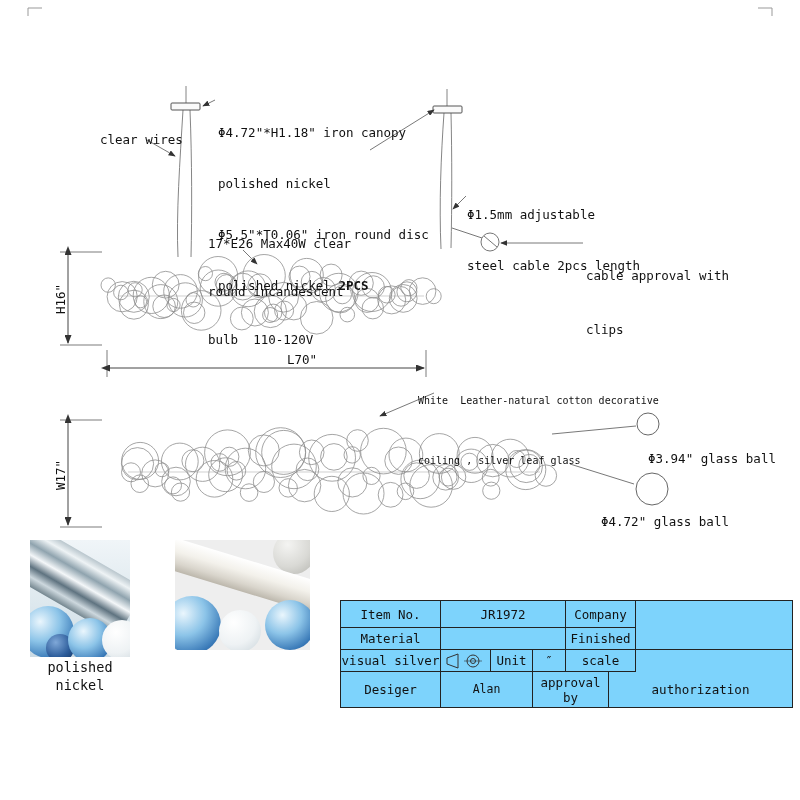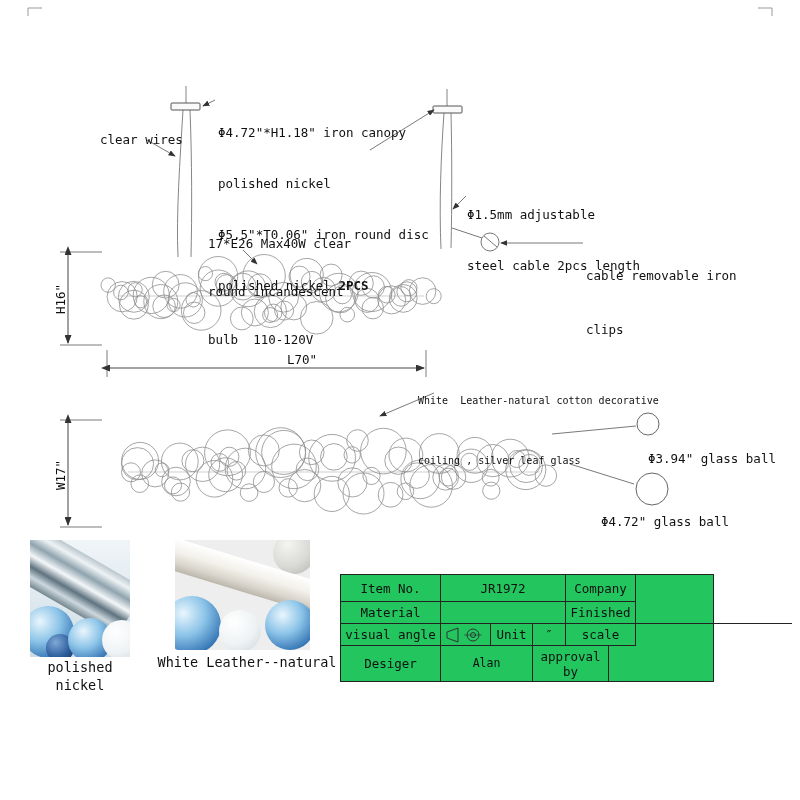--- a/index.html
+++ b/index.html
@@ -7,21 +7,21 @@
   body{font-family:"DejaVu Sans Mono","Liberation Mono",monospace;color:#111}
   #page{position:relative;width:800px;height:800px;background:#fff;overflow:hidden}
   svg#lines{position:absolute;left:0;top:0}
   .lbl{position:absolute;font-size:12.5px;line-height:17px;white-space:pre;color:#111}
   .lbl b{font-weight:bold}
   .rot{transform:rotate(-90deg);transform-origin:left top}
   .big{font-size:10px;line-height:20px}
   .photo{position:absolute;overflow:hidden;background:#eee}
   .ball{position:absolute;border-radius:50%}
   .cap{position:absolute;font-size:13.5px;line-height:18px;text-align:center;color:#111}
-  .tblock{position:absolute;left:340px;top:574px;width:374px;height:108px;border:1px solid #222;background:#22c55e}
+  .tblock{position:absolute;left:340px;top:600px;width:453px;height:108px;border:1px solid #222;background:#7dd3fc}
   .cell{position:absolute;display:flex;align-items:center;justify-content:center;font-size:12.5px;line-height:15px;text-align:center;border-right:1px solid #222;border-bottom:1px solid #222;overflow:hidden}
   .cell.last{border-right:none}
   .cell.bot{border-bottom:none}
   
   .p1{left:30px;top:540px;width:100px;height:117px;background:linear-gradient(180deg,#f0f5f8 0%,#dde8ee 55%,#ccdbe4 100%)}
   .p1-cyl{position:absolute;width:132px;height:56px;left:-22px;top:12px;transform:rotate(30deg);border-radius:8px;
     background:linear-gradient(180deg,#b9c6cd 0%,#eef3f5 14%,#8fa3ae 32%,#f4f7f9 50%,#5f7380 68%,#cdd8de 84%,#74868f 100%)}
   
   .p2{left:175px;top:540px;width:135px;height:110px;background:linear-gradient(170deg,#fcfcfb 0%,#ececе8 60%,#e3e3df 100%)}
   .p2-tube{position:absolute;width:185px;height:32px;left:-22px;top:20px;transform:rotate(17deg);border-radius:16px;
@@ -235,21 +235,21 @@
     <div>Φ5.5"*T0.06" iron round disc</div>
     <div><span>polished nickel </span><b>2PCS</b></div>
   </div>
 
   <div class="lbl" style="left:467px;top:172px">
     <div>Φ1.5mm adjustable</div>
     <div>steel cable 2pcs length</div>
   </div>
 
   <div class="lbl" style="left:586px;top:231px;line-height:18px">
-    <div>cable removable iron</div>
+    <div>cable approval with</div>
     <div>clips</div>
   </div>
 
   <div class="lbl" style="left:208px;top:204px;line-height:16px">
     <div>17*E26 Max40W clear</div>
     <div>round incandescent</div>
     <div>bulb  110-120V</div>
   </div>
 
   <div class="lbl rot" style="left:52px;top:314px">H16"</div>
@@ -274,45 +274,45 @@
   <div class="cap" style="left:30px;top:658px;width:100px">polished nickel</div>
 
   <div class="photo p2">
     <div class="ball grayball" style="left:98px;top:-8px;width:42px;height:42px"></div>
     <div class="p2-tube"></div>
     <div class="ball blue" style="left:-12px;top:56px;width:58px;height:58px"></div>
     <div class="ball whiteball" style="left:44px;top:70px;width:42px;height:42px"></div>
     <div class="ball blue" style="left:90px;top:60px;width:50px;height:50px"></div>
   </div>
   <div class="cap" style="left:157px;top:653px;width:180px">
-    <div>White  Leather--natural</div>
   </div>
 
   <div class="tblock">
 
     <div class="cell" style="left:0;top:0;width:100px;height:27px">Item No.</div>
     <div class="cell" style="left:100px;top:0;width:125px;height:27px">JR1972</div>
     <div class="cell" style="left:225px;top:0;width:70px;height:27px">Company</div>
 
     <div class="cell" style="left:0;top:27px;width:100px;height:22px">Material</div>
     <div class="cell" style="left:100px;top:27px;width:125px;height:22px"></div>
     <div class="cell" style="left:225px;top:27px;width:70px;height:22px">Finished</div>
     <div class="cell last" style="left:295px;top:27px;width:156px;height:22px"></div>
 
-    <div class="cell" style="left:0;top:49px;width:100px;height:22px">visual angle</div>
+    <div class="cell" style="left:0;top:49px;width:100px;height:22px">visual silver</div>
     <div class="cell" style="left:100px;top:49px;width:50px;height:22px">
       <svg width="42" height="16" viewBox="0 0 42 16">
         <polygon points="2,5 2,11 13,15 13,1" fill="none" stroke="#333" stroke-width="1"></polygon>
         <circle cx="28" cy="8" r="6" fill="none" stroke="#333" stroke-width="1"></circle>
         <circle cx="28" cy="8" r="2.5" fill="none" stroke="#333" stroke-width="1"></circle>
         <line x1="19" y1="8" x2="37" y2="8" stroke="#333" stroke-width="0.6"></line>
       </svg>
     </div>
     <div class="cell" style="left:150px;top:49px;width:42px;height:22px">Unit</div>
     <div class="cell" style="left:192px;top:49px;width:33px;height:22px">″</div>
     <div class="cell" style="left:225px;top:49px;width:70px;height:22px">scale</div>
 
     <div class="cell bot" style="left:0;top:71px;width:100px;height:35px">Desiger</div>
     <div class="cell bot" style="left:100px;top:71px;width:92px;height:35px;font-size:11.5px">Alan</div>
     <div class="cell bot" style="left:192px;top:71px;width:76px;height:35px">approval by</div>
+    <div class="cell bot last" style="left:268px;top:71px;width:183px;height:35px">authorization</div>
   </div>
 
 </div>
 
 </body></html>

